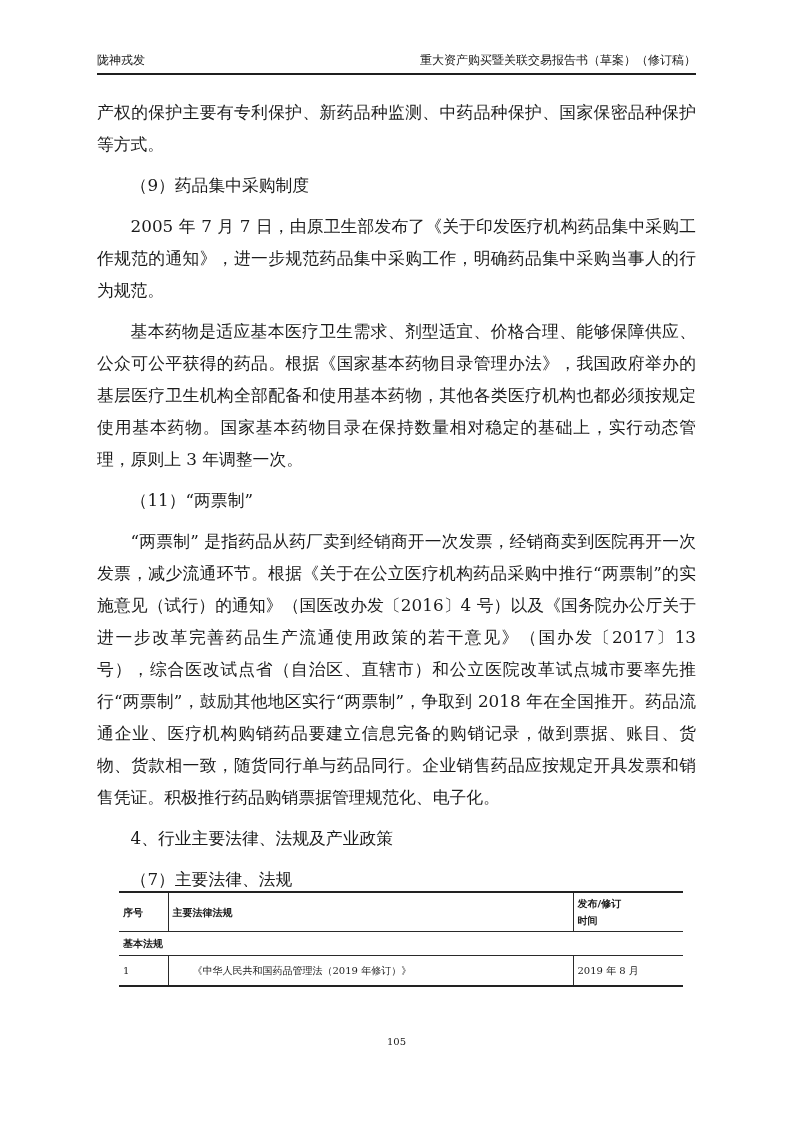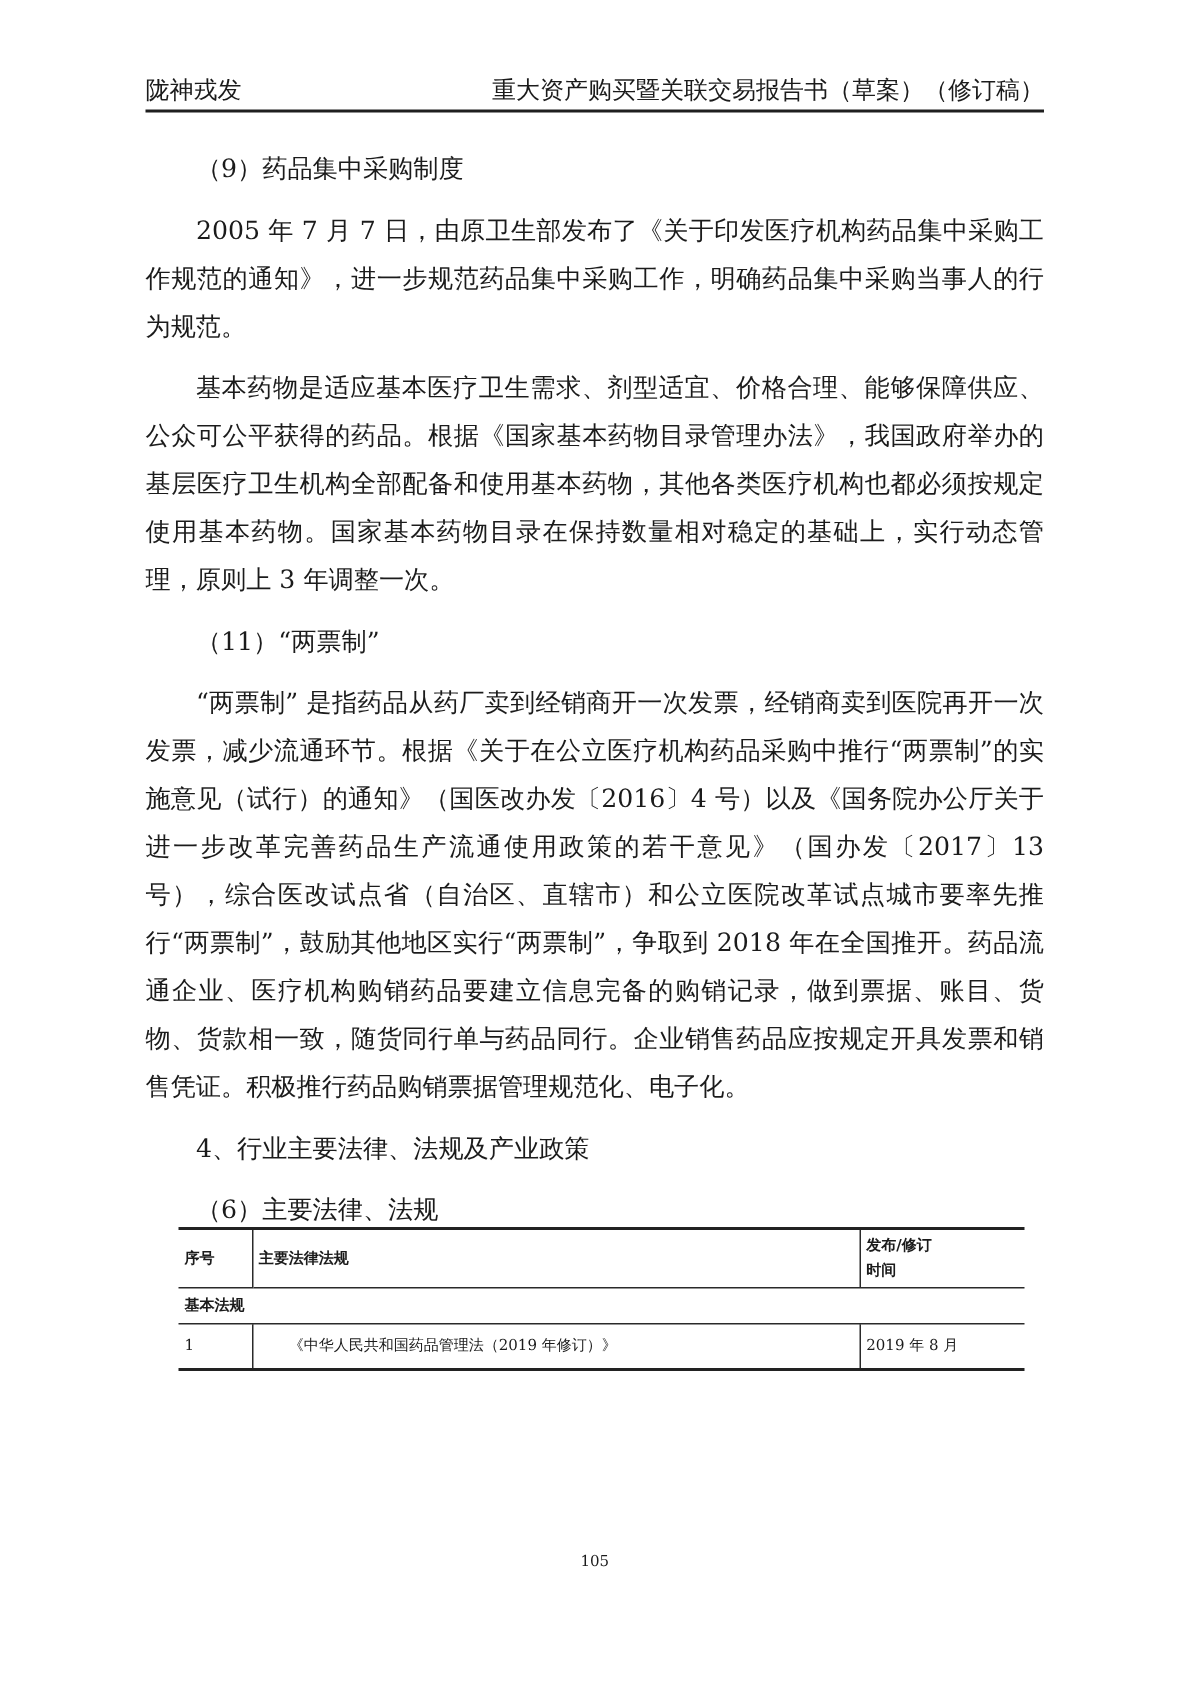--- a/index.html
+++ b/index.html
@@ -11,21 +11,21 @@
     box-sizing: border-box;
     padding: 52px 97px 0 97px;
     font-family: "DejaVu Serif", "Liberation Serif", serif;
     color: #1b1b1b;
     overflow: hidden;
   }
   .page-header {
     display: flex;
     justify-content: space-between;
     align-items: flex-end;
-    font-size: 16px;
+    font-size: 12px;
     line-height: 16px;
     padding-bottom: 5px;
     border-bottom: 2px solid #1f1f1f;
   }
   .doc-body {
     margin-top: 21px;
     font-size: 16.8px;
     line-height: 32px;
     text-align: justify;
     text-align-last: left;
@@ -86,27 +86,28 @@
 <body>
 
 <div class="page">
 
   <div class="page-header">
     <span>陇神戎发</span>
     <span>重大资产购买暨关联交易报告书（草案）（修订稿）</span>
   </div>
 
   <div class="doc-body">
+    <p class="no-indent">产权的保护主要有专利保护、新药品种监测、中药品种保护、国家保密品种保护等方式。</p>
     <p class="heading">（9）药品集中采购制度</p>
     <p>2005 年 7 月 7 日，由原卫生部发布了《关于印发医疗机构药品集中采购工作规范的通知》，进一步规范药品集中采购工作，明确药品集中采购当事人的行为规范。</p>
     <p>基本药物是适应基本医疗卫生需求、剂型适宜、价格合理、能够保障供应、公众可公平获得的药品。根据《国家基本药物目录管理办法》，我国政府举办的基层医疗卫生机构全部配备和使用基本药物，其他各类医疗机构也都必须按规定使用基本药物。国家基本药物目录在保持数量相对稳定的基础上，实行动态管理，原则上 3 年调整一次。</p>
     <p class="heading">（11）“两票制”</p>
     <p>“两票制” 是指药品从药厂卖到经销商开一次发票，经销商卖到医院再开一次发票，减少流通环节。根据《关于在公立医疗机构药品采购中推行“两票制”的实施意见（试行）的通知》（国医改办发〔2016〕4 号）以及《国务院办公厅关于进一步改革完善药品生产流通使用政策的若干意见》（国办发〔2017〕13 号），综合医改试点省（自治区、直辖市）和公立医院改革试点城市要率先推行“两票制”，鼓励其他地区实行“两票制”，争取到 2018 年在全国推开。药品流通企业、医疗机构购销药品要建立信息完备的购销记录，做到票据、账目、货物、货款相一致，随货同行单与药品同行。企业销售药品应按规定开具发票和销售凭证。积极推行药品购销票据管理规范化、电子化。</p>
     <p class="heading">4、行业主要法律、法规及产业政策</p>
-    <p class="heading mb0">（6）主要法律、法规</p>
+    <p class="heading mb0">（7）主要法律、法规</p>
 
     <table class="law-table">
       <colgroup>
         <col style="width:49px">
         <col style="width:405px">
         <col style="width:110px">
       </colgroup>
       <tbody>
         <tr class="hdr">
           <th>序号</th>

